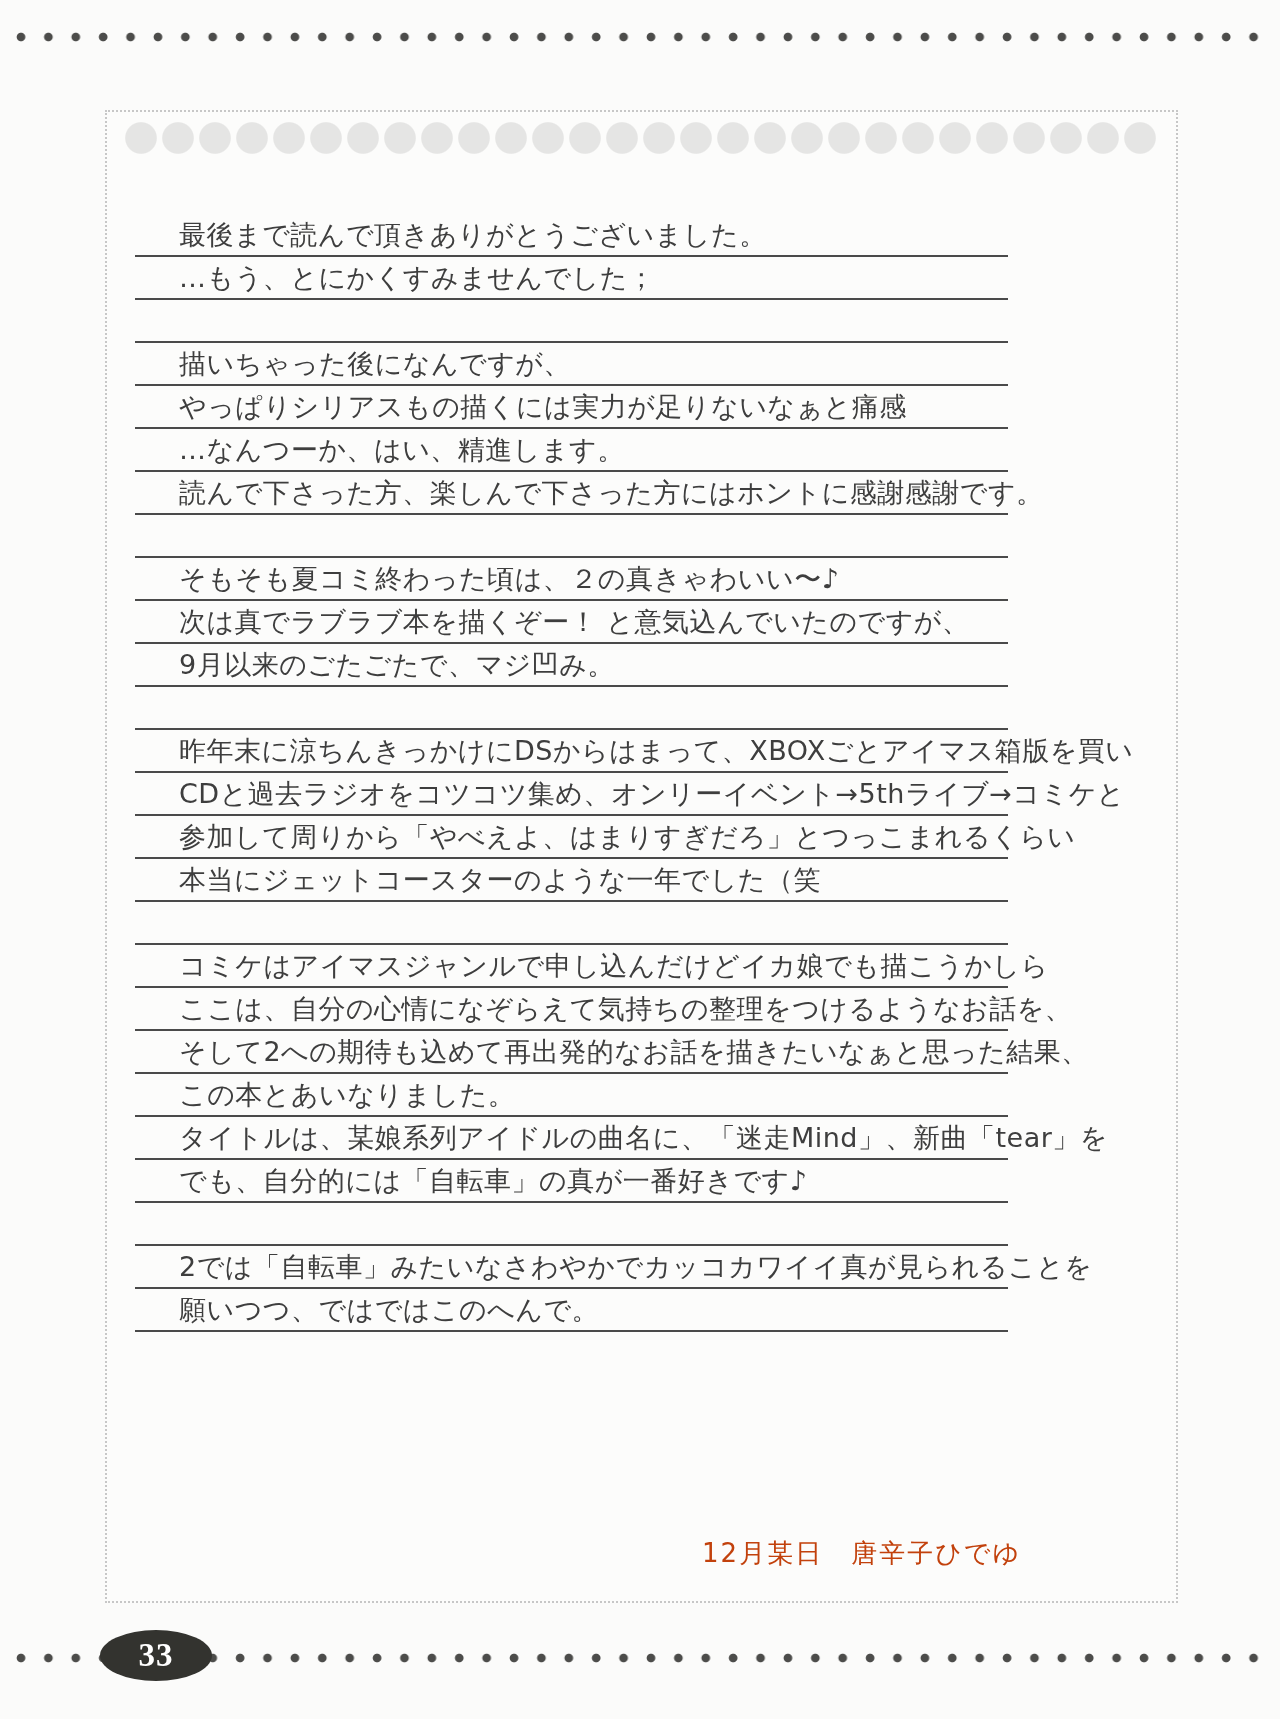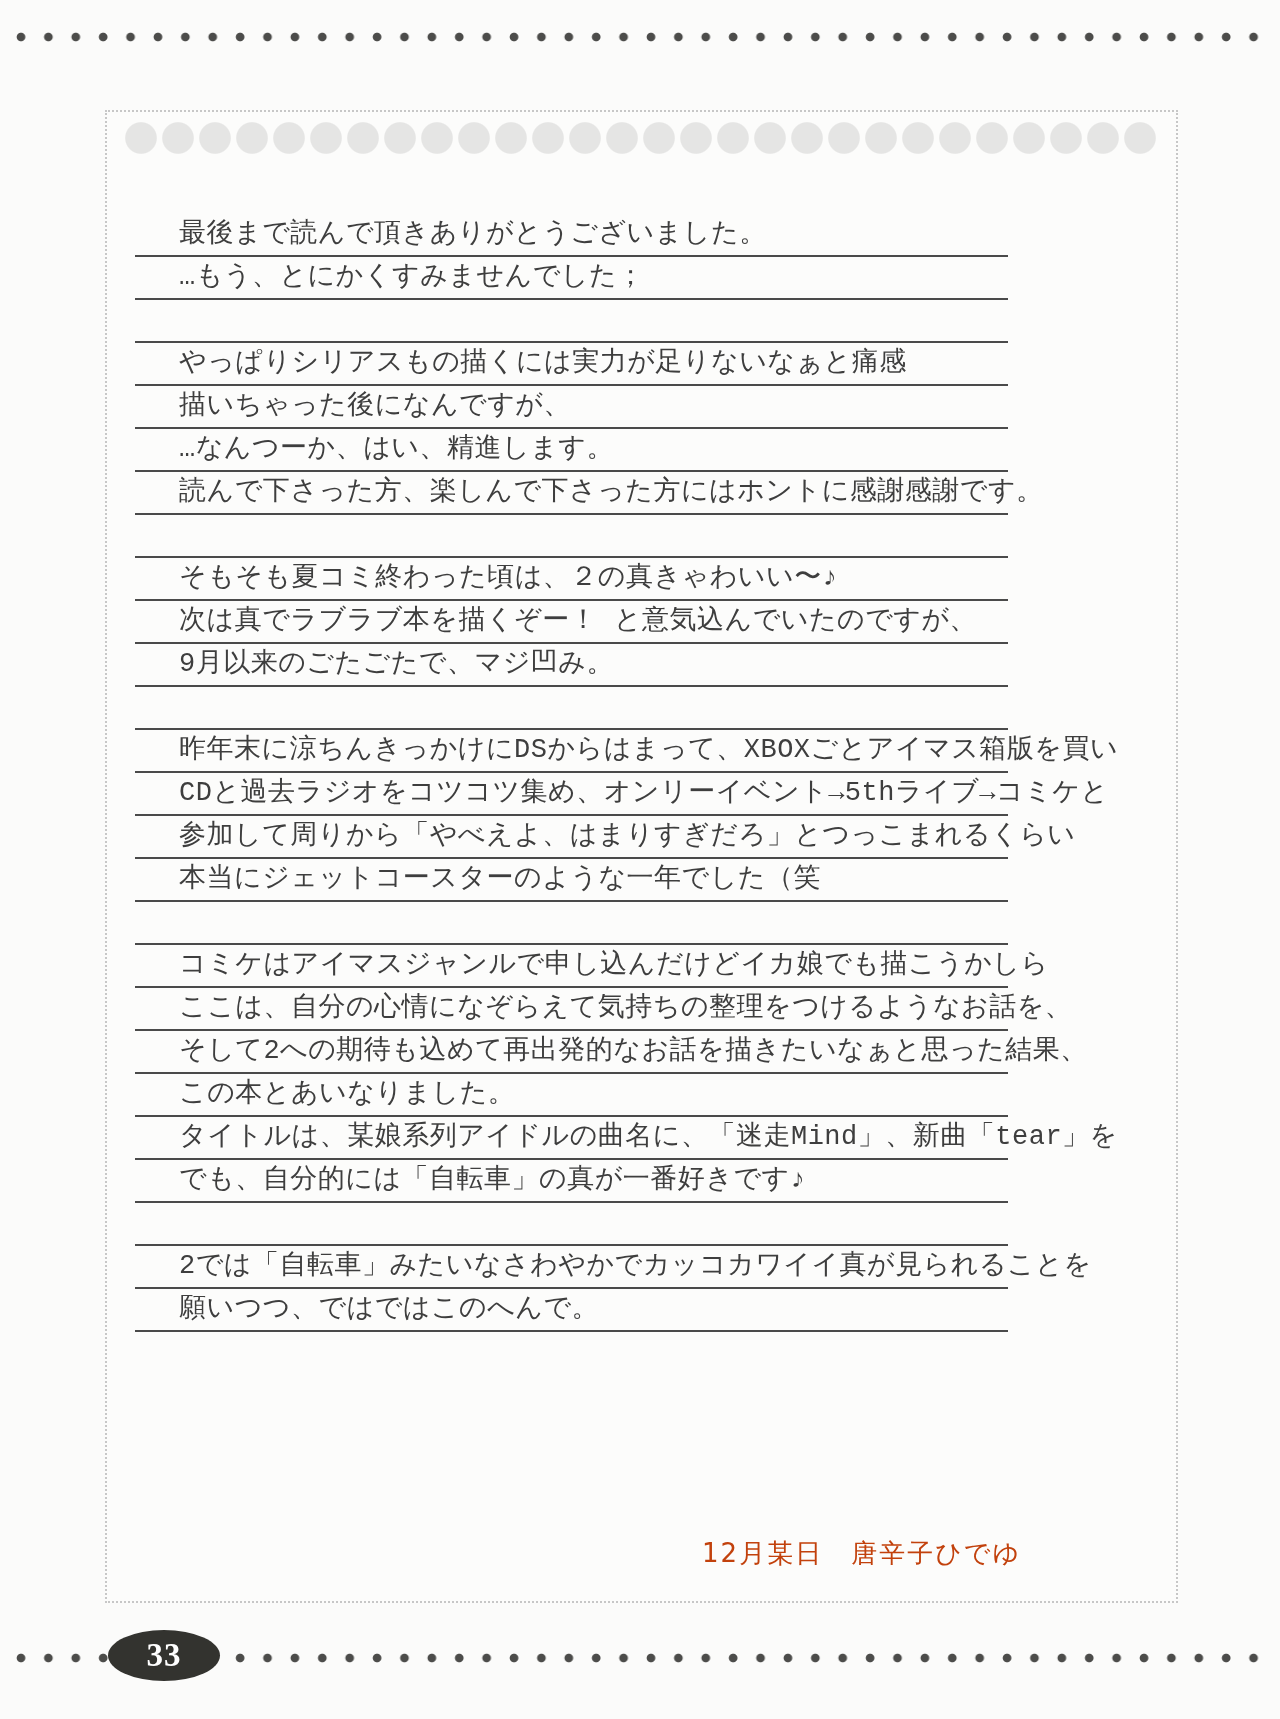--- a/index.html
+++ b/index.html
@@ -50,21 +50,20 @@
     background-size: 37px 34px;
     background-repeat: repeat-x;
   }
 
   
   .textblock {
     position: absolute;
     left: 28px;
     top: 102px;
     width: 873px;
-    font-family: Liberation Mono, monospace;
   }
   .line {
     box-sizing: border-box;
     height: 43px;
     border-bottom: 2px solid #4a4a4a;
     padding-left: 44px;
     font-size: 27px;
     line-height: 41px;
     letter-spacing: 0.5px;
     color: #3e3e3e;
@@ -78,21 +77,21 @@
     right: 155px;
     font-size: 26px;
     letter-spacing: 2px;
     color: #c2410c;
     white-space: nowrap;
   }
 
   
   .page-badge {
     position: absolute;
-    left: 108px;
+    left: 100px;
     top: 1630px;
     width: 112px;
     height: 51px;
     background: #33332f;
     border-radius: 50%;
     display: flex;
     align-items: center;
     justify-content: center;
     z-index: 2;
   }
@@ -109,22 +108,22 @@
 
 <div class="dots-row dots-top"></div>
 
 <div class="sheet">
   <div class="halftone-band"></div>
 
   <div class="textblock">
     <div class="line">最後まで読んで頂きありがとうございました。</div>
     <div class="line">…もう、とにかくすみませんでした；</div>
     <div class="line"></div>
+    <div class="line">描いちゃった後になんですが、</div>
     <div class="line">やっぱりシリアスもの描くには実力が足りないなぁと痛感</div>
-    <div class="line">描いちゃった後になんですが、</div>
     <div class="line">…なんつーか、はい、精進します。</div>
     <div class="line">読んで下さった方、楽しんで下さった方にはホントに感謝感謝です。</div>
     <div class="line"></div>
     <div class="line">そもそも夏コミ終わった頃は、２の真きゃわいい〜♪</div>
     <div class="line">次は真でラブラブ本を描くぞー！ と意気込んでいたのですが、</div>
     <div class="line">9月以来のごたごたで、マジ凹み。</div>
     <div class="line"></div>
     <div class="line">昨年末に涼ちんきっかけにDSからはまって、XBOXごとアイマス箱版を買い</div>
     <div class="line">CDと過去ラジオをコツコツ集め、オンリーイベント→5thライブ→コミケと</div>
     <div class="line">参加して周りから「やべえよ、はまりすぎだろ」とつっこまれるくらい</div>

